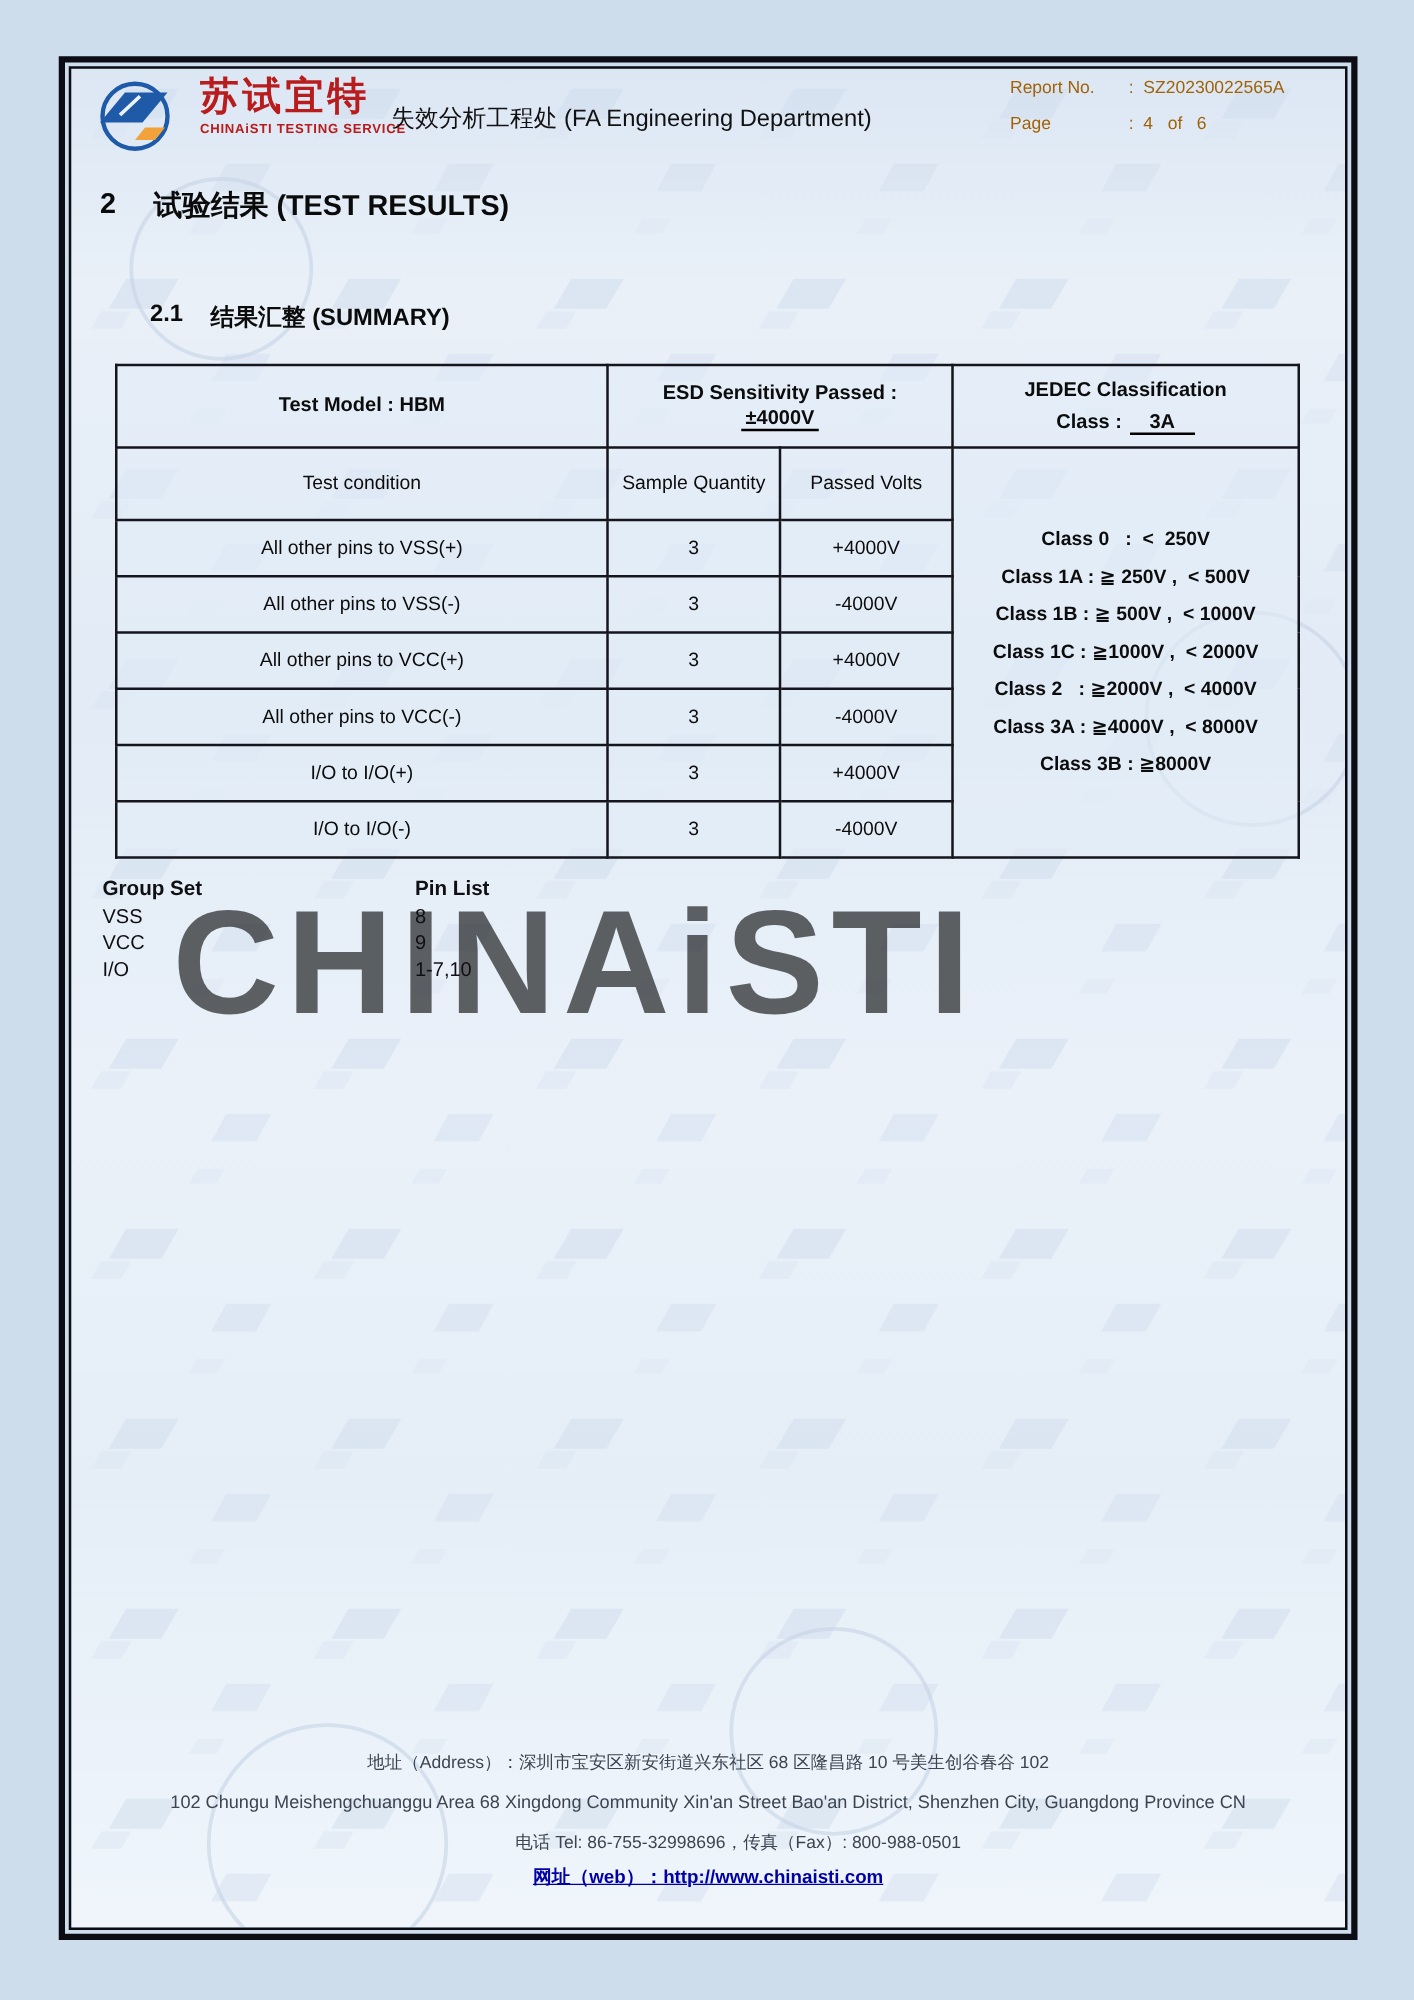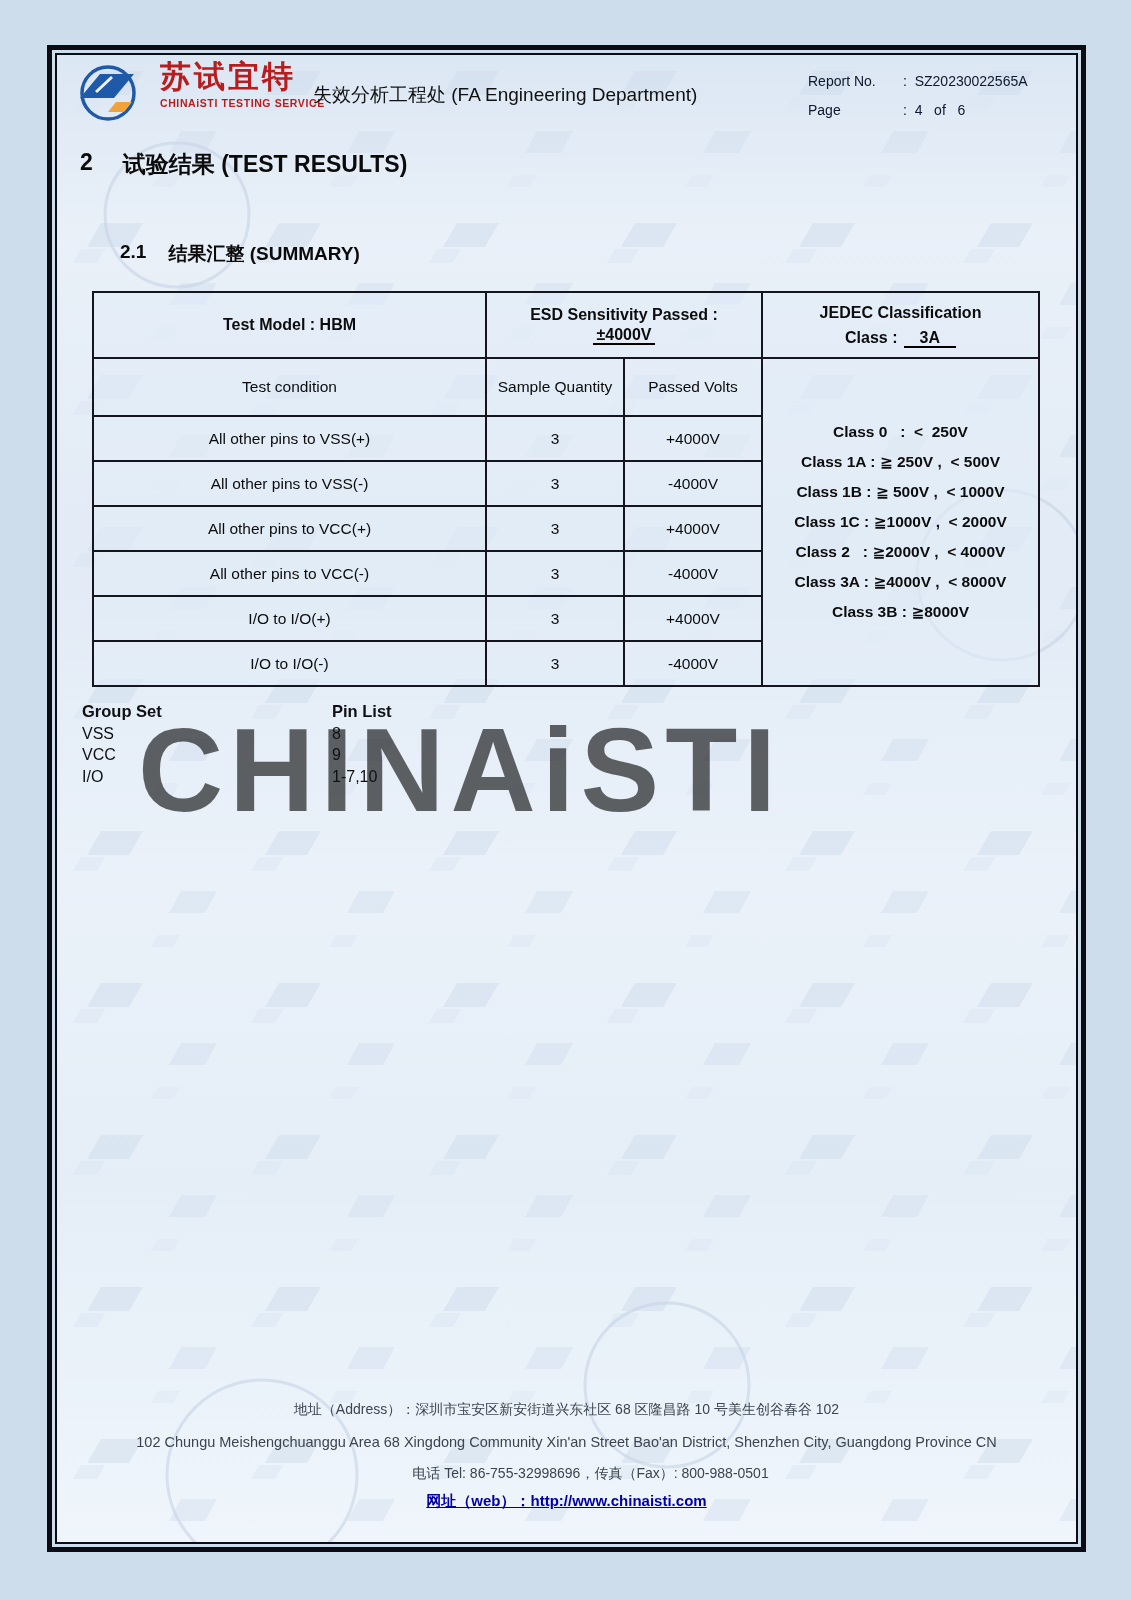--- a/index.html
+++ b/index.html
@@ -20,21 +20,21 @@
   
   .watermark{position:absolute;left:138px;top:702px;font-size:118px;font-weight:bold;letter-spacing:6px;
              color:#000000;opacity:.6;z-index:1;white-space:nowrap;}
 
   
   .logo-mark{position:absolute;left:78px;top:56px;}
   .brand{position:absolute;left:160px;top:60px;color:#b91c1c;}
   .brand-zh{font-size:31px;font-weight:bold;letter-spacing:3px;line-height:34px;}
   .brand-en{font-size:10.5px;font-weight:bold;letter-spacing:.6px;margin-top:3px;}
   .dept-title{position:absolute;left:313px;top:82px;font-size:19px;font-weight:normal;color:#111;}
-  .report-block{position:absolute;left:808px;top:72px;font-size:14px;color:#0f172a;}
+  .report-block{position:absolute;left:808px;top:60px;font-size:14px;color:#a16207;}
   .rep-row{display:flex;line-height:18px;margin-bottom:11px;}
   .rep-lbl{width:95px;}
   .rep-val{white-space:pre;}
 
   
   .sec2{position:absolute;left:80px;top:149px;font-size:23px;font-weight:bold;color:#0b0b0b;display:flex;}
   .sec2 .num{margin-right:30px;}
   .sec21{position:absolute;left:120px;top:241px;font-size:19px;font-weight:bold;color:#0b0b0b;display:flex;}
   .sec21 .num{margin-right:22px;}
 

